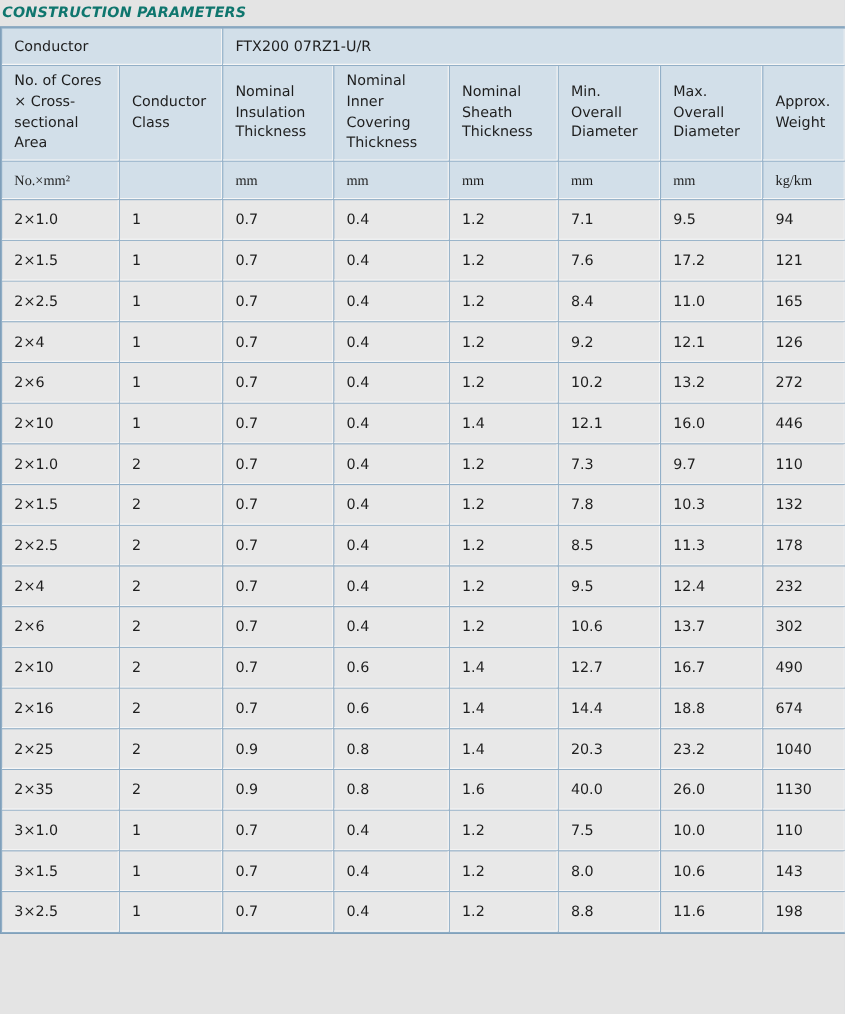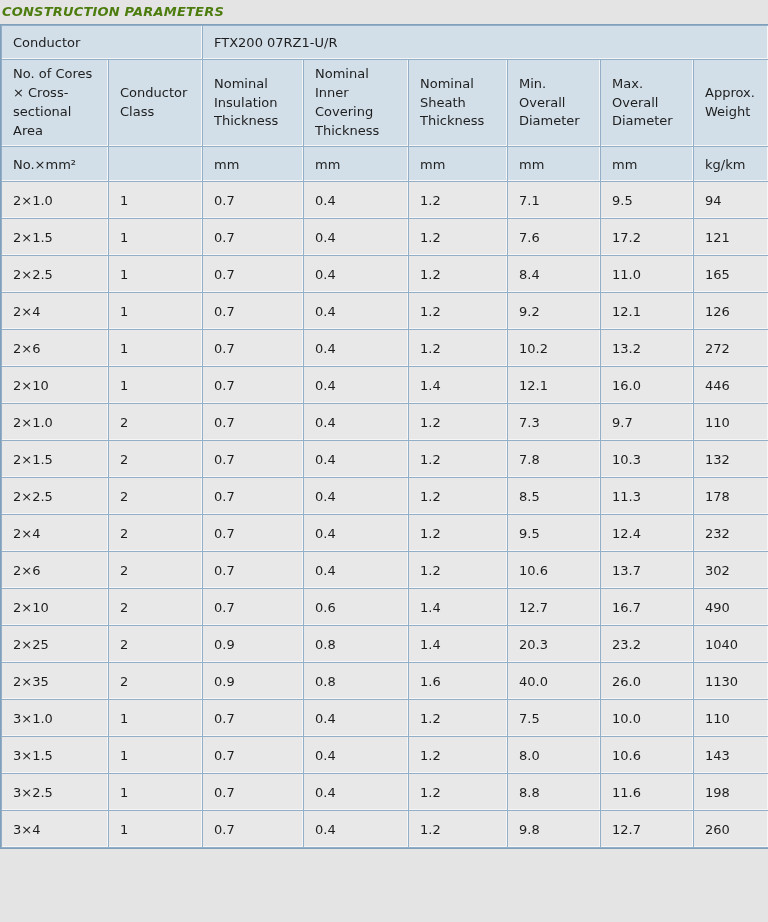--- a/index.html
+++ b/index.html
@@ -8,42 +8,42 @@
     background: #e4e4e4;
     overflow: hidden;
     font-family: "DejaVu Sans", "Liberation Sans", sans-serif;
   }
   .page-title {
     height: 24px;
     padding: 4px 0 0 2px;
     font-size: 13px;
     font-weight: bold;
     font-style: italic;
-    color: #4d7c0f;
+    color: #0f766e;
     letter-spacing: 0.2px;
   }
   table.spec {
     width: 768px;
     table-layout: fixed;
     border-collapse: separate;
     border-spacing: 1px;
     background: #92afc7;          
     border: 1px solid #7f9fba;    
   }
   td {
     font-size: 13px;
     color: #1e1e1e;
     vertical-align: middle;
     padding: 0 6px 0 11px;
     box-shadow: inset -1px -1px 0 #f6f6f6; 
     overflow: hidden;
   }
   tr.conductor-row td { background: #d2dfe9; height: 33px; }
   tr.header-row td    { background: #d2dfe9; height: 86px; white-space: pre-line; line-height: 1.45; }
-  tr.units-row td     { background: #d2dfe9; height: 34px; }
+  tr.units-row td     { background: #d2dfe9; height: 34px; font-family: Liberation Serif, serif; }
   tr.data-row td      { background: #e8e8e8; height: 36px; }
 </style>
 </head>
 <body>
 
 <div class="page-title">CONSTRUCTION PARAMETERS</div>
 
 <table class="spec">
   <colgroup id="colgroup">
       <col style="width: 106px;">
@@ -211,20 +211,30 @@
         <td>2×10</td>
         <td>2</td>
         <td>0.7</td>
         <td>0.6</td>
         <td>1.4</td>
         <td>12.7</td>
         <td>16.7</td>
         <td>490</td>
       </tr>
       <tr class="data-row">
+        <td>2×16</td>
+        <td>2</td>
+        <td>0.7</td>
+        <td>0.6</td>
+        <td>1.4</td>
+        <td>14.4</td>
+        <td>18.8</td>
+        <td>674</td>
+      </tr>
+      <tr class="data-row">
         <td>2×25</td>
         <td>2</td>
         <td>0.9</td>
         <td>0.8</td>
         <td>1.4</td>
         <td>20.3</td>
         <td>23.2</td>
         <td>1040</td>
       </tr>
       <tr class="data-row">
@@ -260,24 +270,14 @@
       <tr class="data-row">
         <td>3×2.5</td>
         <td>1</td>
         <td>0.7</td>
         <td>0.4</td>
         <td>1.2</td>
         <td>8.8</td>
         <td>11.6</td>
         <td>198</td>
       </tr>
-      <tr class="data-row">
-        <td>3×4</td>
-        <td>1</td>
-        <td>0.7</td>
-        <td>0.4</td>
-        <td>1.2</td>
-        <td>9.8</td>
-        <td>12.7</td>
-        <td>260</td>
-      </tr>
     </tbody>
 </table>
 
 </body></html>

